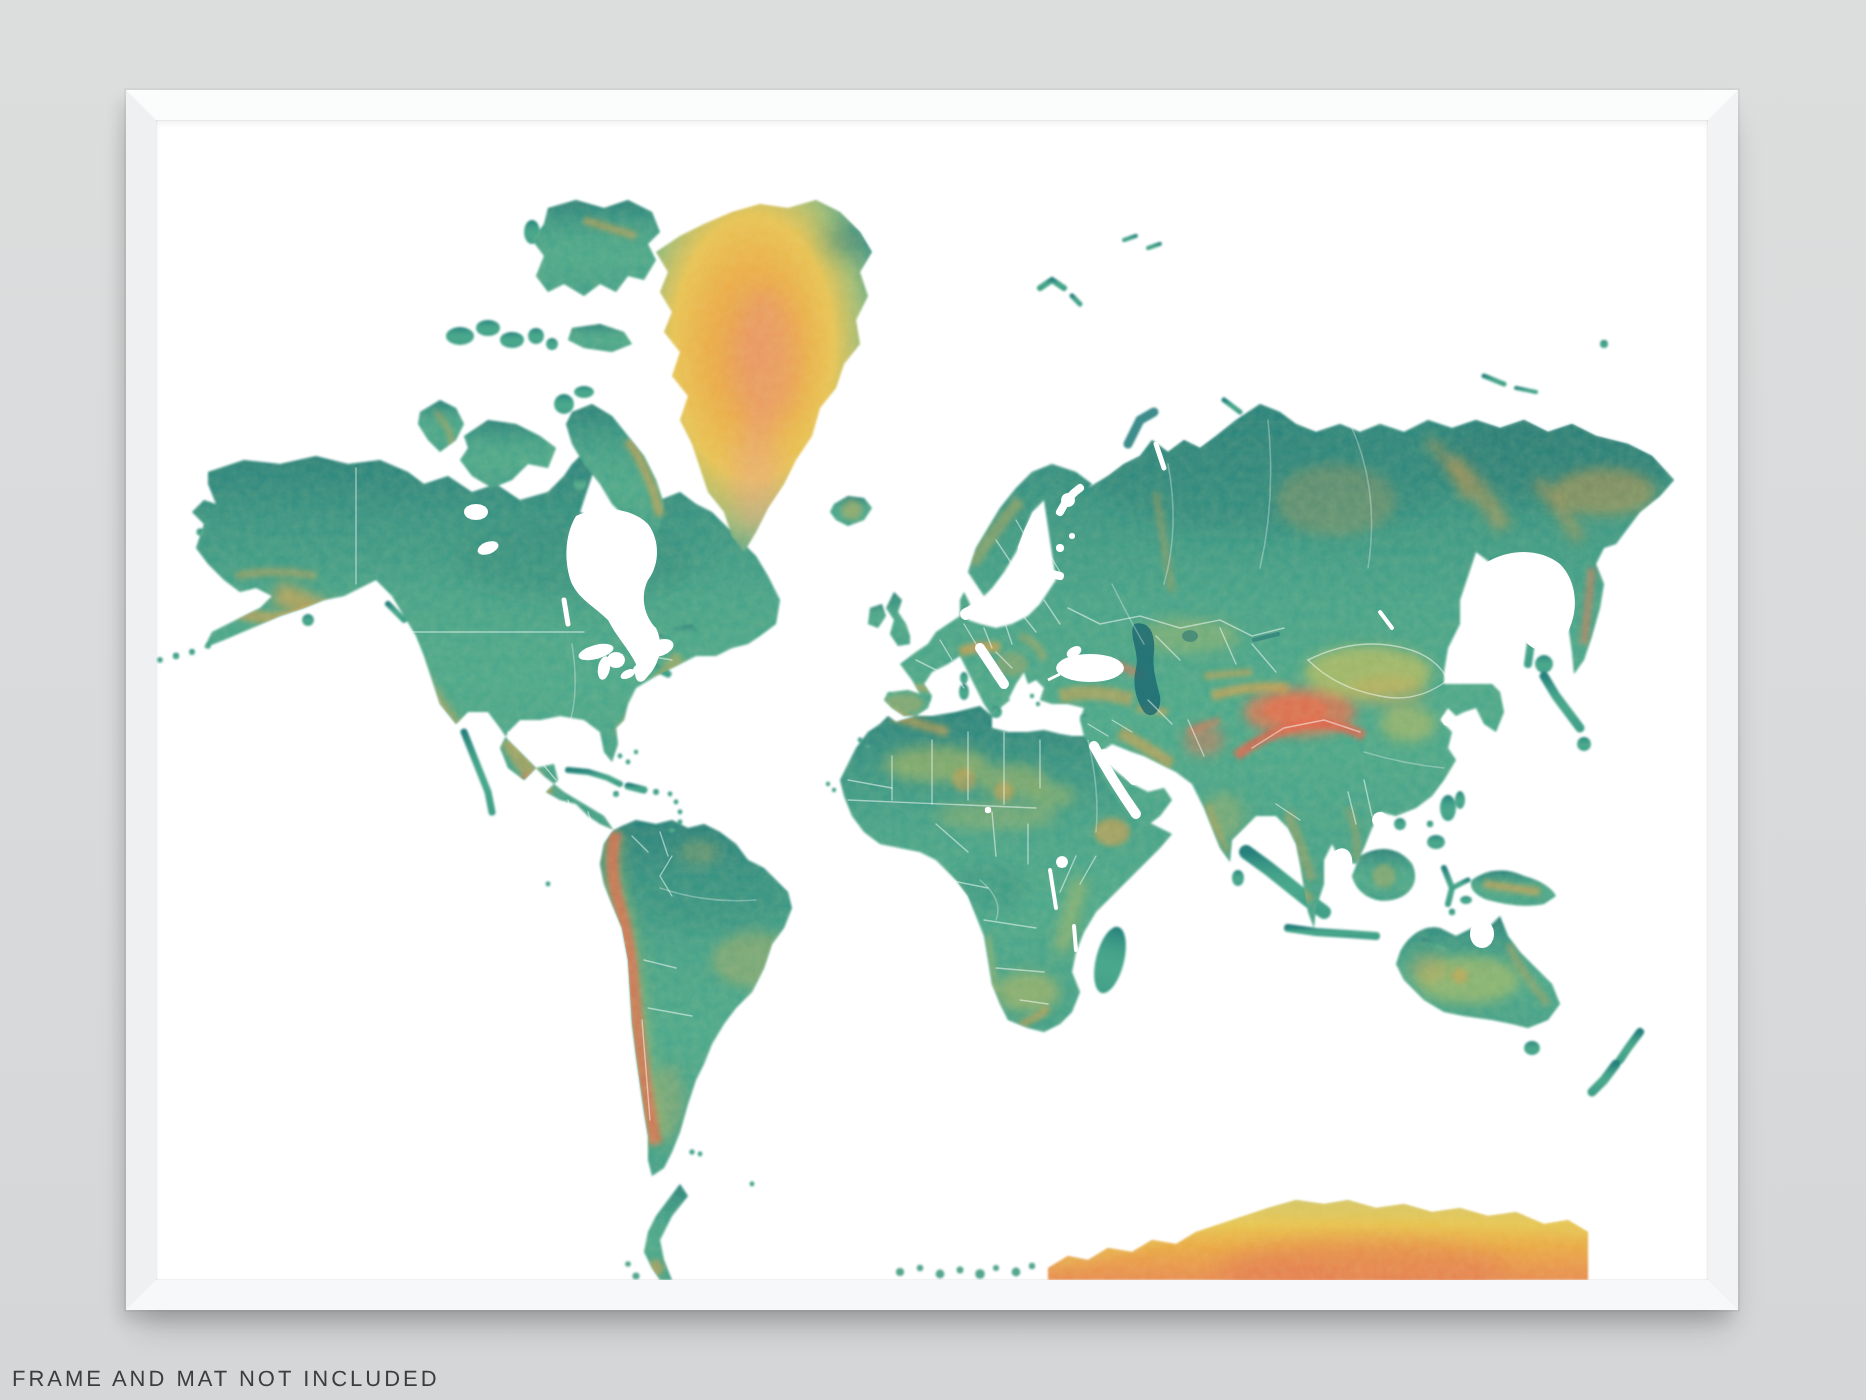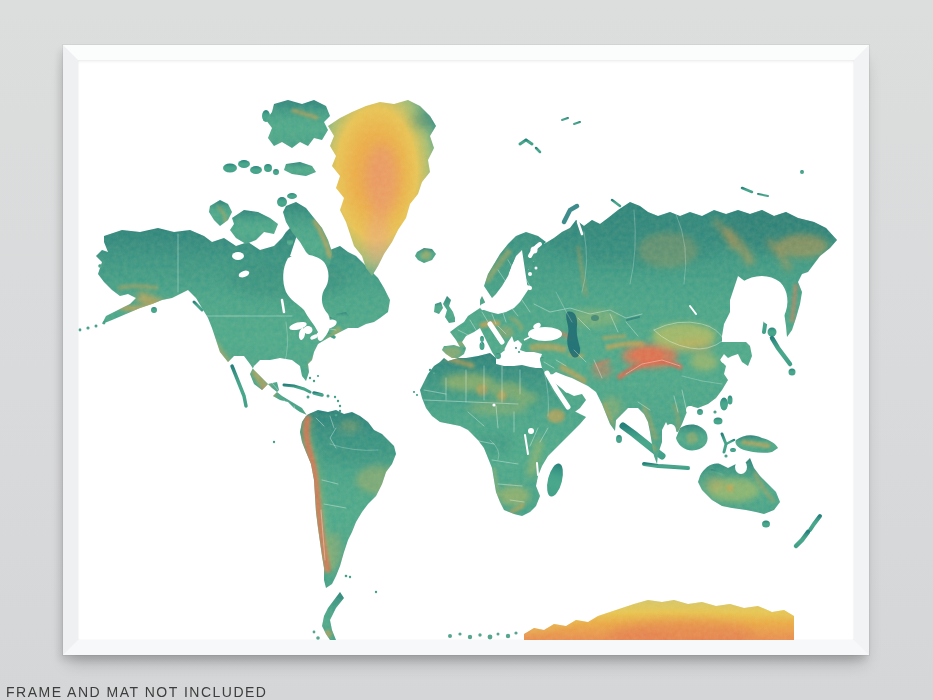--- a/index.html
+++ b/index.html
@@ -13,21 +13,21 @@
   background:linear-gradient(180deg,#dcdddd 0%,#d9dadb 55%,#d5d6d7 100%);
   font-family:"Liberation Sans", sans-serif;}
 .frame{position:absolute;left:63px;top:45px;width:806px;height:610px;box-sizing:border-box;
   border:15px solid;
   border-color:#fbfcfc #f2f3f4 #f7f8f9 #eef0f1;
   background:var(--paper);
   box-shadow:0 0 0 1px rgba(0,0,0,0.04), -3px 5px 7px rgba(0,0,0,0.10), 0 12px 16px -5px rgba(0,0,0,0.22);}
 .paper{position:relative;width:776px;height:580px;background:var(--paper);
   box-shadow:inset 0 0 1px rgba(0,0,0,0.18), inset 0 2px 3px rgba(0,0,0,0.05);}
 .paper svg{display:block;}
-.caption{position:absolute;left:6px;top:684px;font-size:14px;letter-spacing:1.5px;
+.caption{position:absolute;left:6px;top:684px;font-size:11px;letter-spacing:1.5px;
   font-weight:500;color:var(--text);}
 
 .st-g0{stop-color:#27807b}.st-g1{stop-color:#379484}.st-g2{stop-color:var(--land_green)}.st-g3{stop-color:#4aa88c}.st-g4{stop-color:#42a089}
 .st-gl0{stop-color:#ef9f48}.st-gl1{stop-color:#f0ae47}.st-gl2{stop-color:#ecc453}.st-gl3{stop-color:#a3bd74}.st-gl4{stop-color:#46a090}
 .st-a0{stop-color:#d5c668}.st-a1{stop-color:#ecc64f}.st-a2{stop-color:#efa843}.st-a3{stop-color:#ec8b50}
 .sea{fill:#ffffff}
 .brd{stroke:var(--border_white);stroke-opacity:.5;stroke-width:.7;fill:none;stroke-linecap:round}
 .riv{stroke:var(--border_white);stroke-opacity:.3;stroke-width:.8;fill:none;stroke-linecap:round}
 .dk{fill:var(--caspian)}
 </style>

